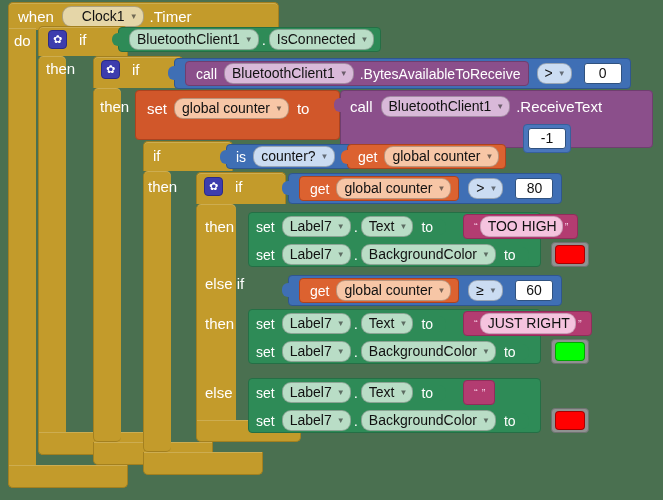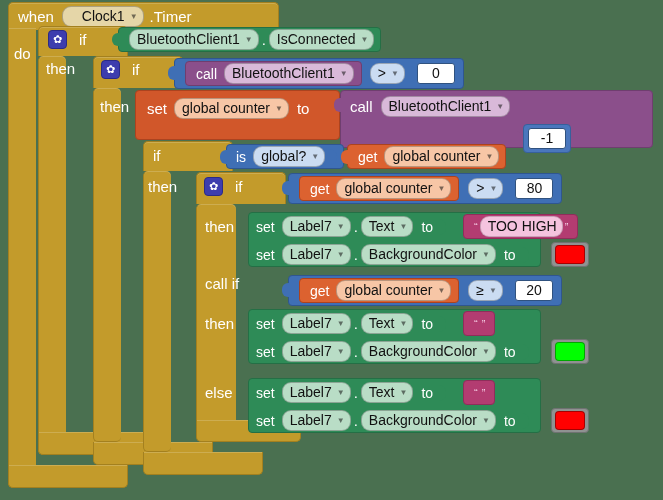--- a/index.html
+++ b/index.html
@@ -87,21 +87,21 @@
   <div class="blk gold" style="left:8px;top:465px;width:120px;height:23px;border-radius:0 0 5px 5px;border-top:none;"></div>
 
   <div class="blk row" style="left:18px;top:6px;">
     <span class="hdrtxt">when</span>
     <span class="pill pill-gold" style="margin-left:8px;padding-left:19px;">
       <span>Clock1</span>
       <span class="caret">▼</span>
     </span>
     <span class="hdrtxt" style="margin-left:6px;">.Timer</span>
   </div>
-  <div class="blk" style="left:14px;top:45px;">
+  <div class="blk" style="left:14px;top:32px;">
     <span class="goldtxt">do</span>
   </div>
 
   <div class="blk gold" style="left:38px;top:26px;width:90px;height:30px;border-radius:5px 5px 0 0;border-bottom:none;"></div>
   <div class="blk gold" style="left:38px;top:56px;width:28px;height:399px;border-top:none;border-right:none;"></div>
   <div class="blk gold" style="left:38px;top:432px;width:120px;height:23px;border-radius:0 0 5px 5px;border-top:none;"></div>
 
   <div class="blk row" style="left:48px;top:30px;">
     <span class="gear">✿</span>
     <span class="goldtxt" style="margin-left:12px;">if</span>
@@ -136,20 +136,21 @@
   </div>
 
   <div class="blk b-blue row" style="left:174px;top:58px;height:31px;padding:0 8px 0 10px;">
 
     <div class="b-purple row" style="height:23px;padding:0 7px 0 10px;">
       <span class="wtxt">call</span>
       <span class="pill pill-purple" style="margin-left:7px;">
         <span>BluetoothClient1</span>
         <span class="caret">▼</span>
       </span>
+      <span class="wtxt" style="margin-left:6px;">.BytesAvailableToReceive</span>
     </div>
     <span class="pill pill-blue" style="margin-left:8px;">
       <span>&gt;</span>
       <span class="caret">▼</span>
     </span>
     <span class="socket" style="margin-left:4px;background:#3f6fb5;"></span>
     <span class="numfield">0</span>
   </div>
   <div class="blk" style="left:168px;top:66px;width:8px;height:14px;background:#3f6fb5;border-radius:6px 0 0 6px;"></div>
 
@@ -163,20 +164,21 @@
     <span class="wtxt15" style="margin-left:8px;">to</span>
   </div>
 
   <div class="blk b-purple" style="left:340px;top:90px;width:313px;height:58px;"></div>
   <div class="blk row" style="left:350px;top:96px;">
     <span class="wtxt15">call</span>
     <span class="pill pill-purple" style="margin-left:8px;">
       <span>BluetoothClient1</span>
       <span class="caret">▼</span>
     </span>
+    <span class="wtxt15" style="margin-left:6px;">.ReceiveText</span>
   </div>
   <div class="blk row" style="left:510px;top:124px;">
     <span class="socket" style="margin-left:5px;background:#8b4f8b;"></span>
     <span class="blk" style="position:relative;">
       <span class="b-lblue" style="display:inline-flex;align-items:center;padding:3px 4px;border-radius:4px;">
         <span class="numfield">-1</span>
       </span>
     </span>
   </div>
   <div class="blk" style="left:334px;top:98px;width:8px;height:14px;background:#8b4f8b;border-radius:6px 0 0 6px;"></div>
@@ -188,21 +190,21 @@
   <div class="blk" style="left:153px;top:147px;">
     <span class="goldtxt">if</span>
   </div>
   <div class="blk" style="left:148px;top:178px;">
     <span class="goldtxt">then</span>
   </div>
 
   <div class="blk b-blue row" style="left:226px;top:144px;height:25px;padding:0 6px 0 9px;">
     <span class="wtxt">is</span>
     <span class="pill pill-blue" style="margin-left:7px;">
-      <span>global?</span>
+      <span>counter?</span>
       <span class="caret">▼</span>
     </span>
     <span class="socket" style="margin-left:4px;background:#3f6fb5;"></span>
   </div>
   <div class="blk" style="left:220px;top:150px;width:8px;height:14px;background:#3f6fb5;border-radius:6px 0 0 6px;"></div>
 
   <div class="blk b-orange2 row" style="left:347px;top:144px;height:25px;padding:0 6px 0 10px;">
     <span class="wtxt">get</span>
     <span class="pill pill-orange" style="margin-left:7px;">
       <span>global counter</span>
@@ -216,21 +218,21 @@
   <div class="blk gold" style="left:196px;top:420px;width:105px;height:22px;border-radius:0 0 5px 5px;border-top:none;"></div>
 
   <div class="blk row" style="left:204px;top:177px;">
     <span class="gear">✿</span>
     <span class="goldtxt" style="margin-left:12px;">if</span>
   </div>
   <div class="blk" style="left:205px;top:218px;">
     <span class="goldtxt">then</span>
   </div>
   <div class="blk" style="left:205px;top:275px;">
-    <span class="goldtxt">call if</span>
+    <span class="goldtxt">else if</span>
   </div>
   <div class="blk" style="left:205px;top:315px;">
     <span class="goldtxt">then</span>
   </div>
   <div class="blk" style="left:205px;top:384px;">
     <span class="goldtxt">else</span>
   </div>
 
   <div class="blk b-blue row" style="left:288px;top:173px;height:31px;padding:0 8px 0 10px;">
     <div class="b-orange2 row" style="height:23px;padding:0 7px 0 10px;">
@@ -293,41 +295,42 @@
       <span class="pill pill-orange" style="margin-left:7px;">
         <span>global counter</span>
         <span class="caret">▼</span>
       </span>
     </div>
     <span class="pill pill-blue" style="margin-left:9px;">
       <span>≥</span>
       <span class="caret">▼</span>
     </span>
     <span class="socket" style="margin-left:4px;background:#3f6fb5;"></span>
-    <span class="numfield">20</span>
+    <span class="numfield">60</span>
   </div>
   <div class="blk" style="left:282px;top:283px;width:8px;height:14px;background:#3f6fb5;border-radius:6px 0 0 6px;"></div>
 
   <div class="blk b-green" style="left:248px;top:309px;width:293px;height:55px;"></div>
   <div class="blk row" style="left:256px;top:313px;">
     <span class="wtxt">set</span>
     <span class="pill pill-green" style="margin-left:7px;">
       <span>Label7</span>
       <span class="caret">▼</span>
     </span>
     <span class="dot">.</span>
     <span class="pill pill-green">
       <span>Text</span>
       <span class="caret">▼</span>
     </span>
     <span class="wtxt" style="margin-left:8px;">to</span>
     <span class="socket" style="margin-left:5px;background:#2e8b57;"></span>
   </div>
   <div class="blk b-magenta row" style="left:463px;top:311px;height:25px;padding:0 7px 0 8px;">
     <span class="quote">“</span>
+    <span class="pill pill-pink">JUST RIGHT</span>
     <span class="quote">”</span>
   </div>
   <div class="blk row" style="left:256px;top:341px;">
     <span class="wtxt">set</span>
     <span class="pill pill-green" style="margin-left:7px;">
       <span>Label7</span>
       <span class="caret">▼</span>
     </span>
     <span class="dot">.</span>
     <span class="pill pill-green">

